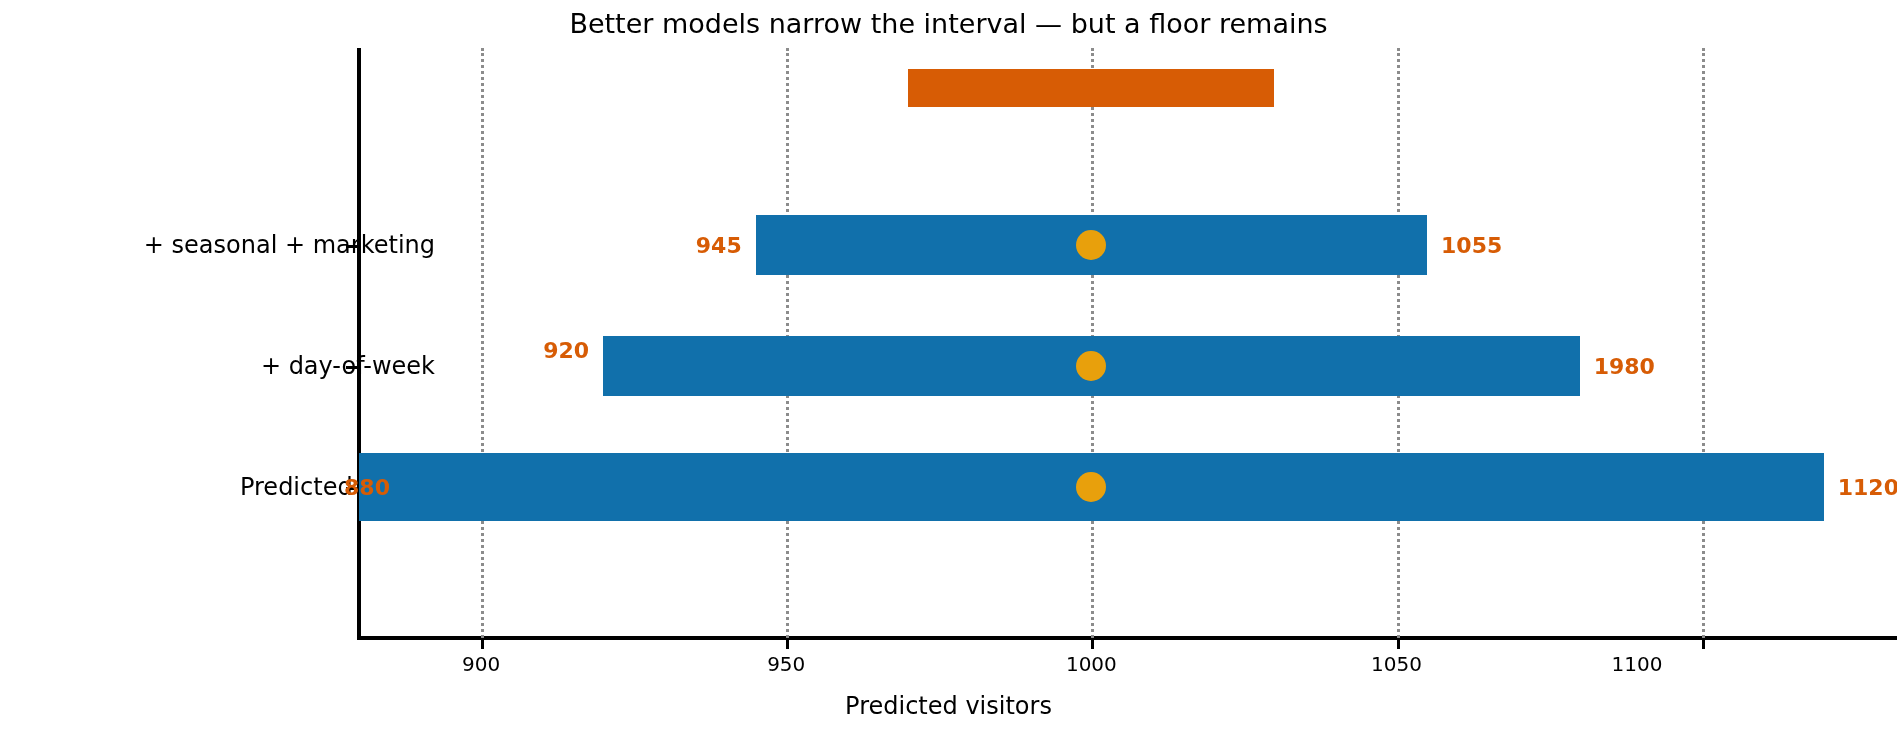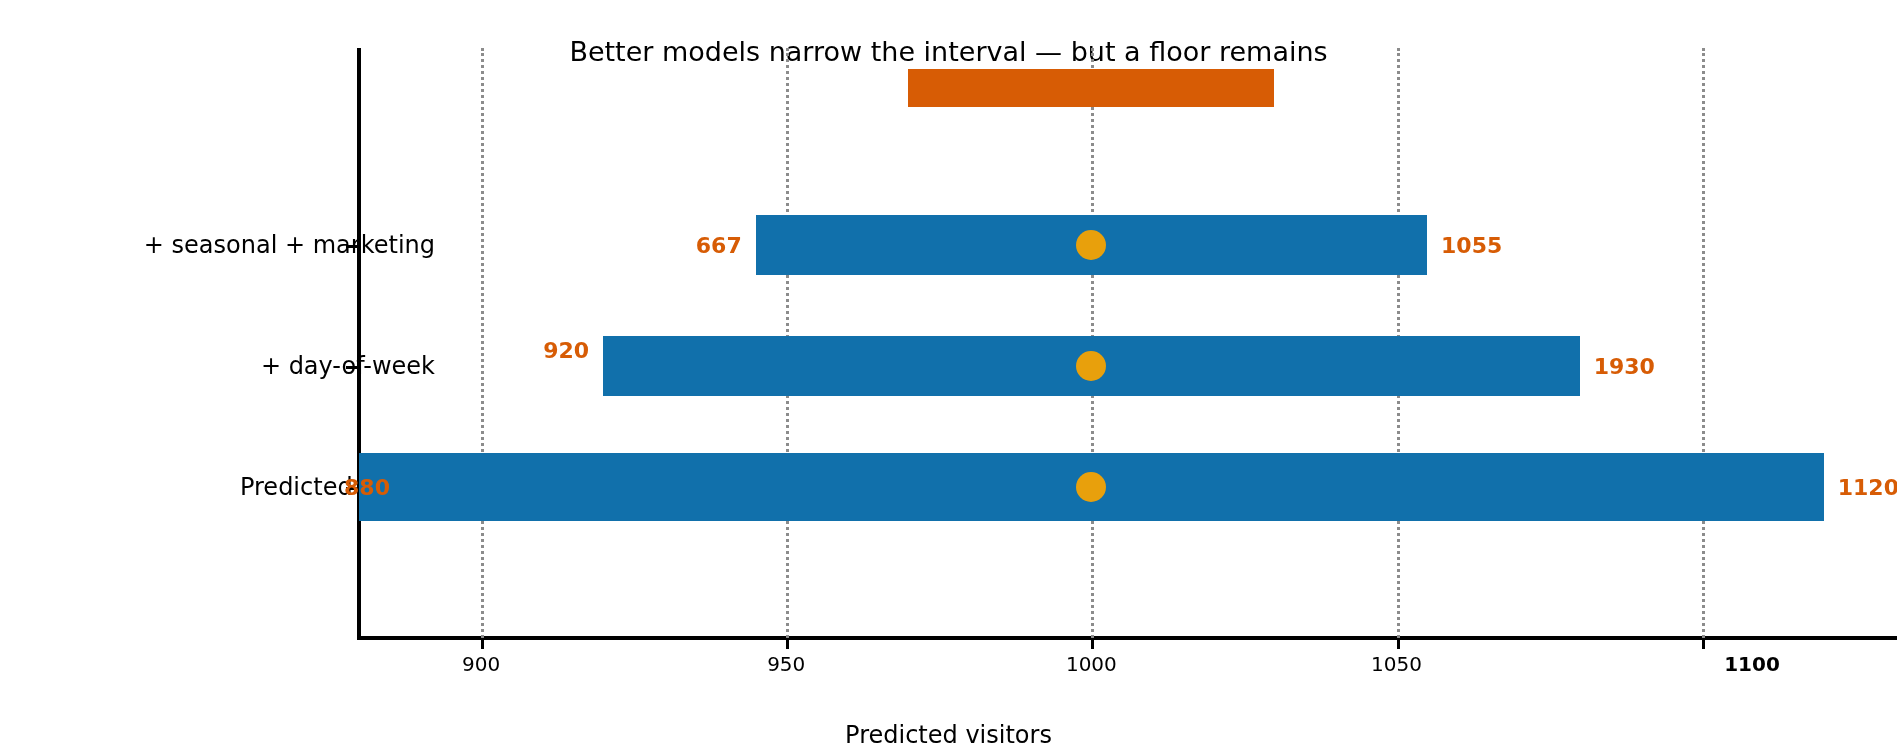--- a/index.html
+++ b/index.html
@@ -29,21 +29,20 @@
     position: absolute;
     left: 0;
     top: 8px;
     width: 1897px;
     text-align: center;
     font-size: 27px;
     font-weight: 400;
     color: #000000;
     letter-spacing: 0px;
     white-space: nowrap;
-    margin-top: 28px;
   }
 
   
   #y-spine {
     position: absolute;
     left: 357px;
     top: 48px;
     width: 4px;
     height: 590px;
     background: #000000;
@@ -83,21 +82,20 @@
   }
 
   #x-axis-label {
     position: absolute;
     left: 0;
     top: 692px;
     width: 1897px;
     text-align: center;
     font-size: 24px;
     color: #000000;
-    margin-top: 29px;
   }
 
   .ytick-mark {
     position: absolute;
     left: 346px;
     width: 11px;
     height: 0;
     border-top: 3px solid #000000;
   }
   .ytick-label {
@@ -157,41 +155,41 @@
   <div id="xticks">
       <div class="xtick-mark" style="left: 481.063px;"></div>
       <div class="xtick-label" style="left: 481.063px;">900</div>
       <div class="xtick-mark" style="left: 786.222px;"></div>
       <div class="xtick-label" style="left: 786.222px;">950</div>
       <div class="xtick-mark" style="left: 1091.38px;"></div>
       <div class="xtick-label" style="left: 1091.38px;">1000</div>
       <div class="xtick-mark" style="left: 1396.54px;"></div>
       <div class="xtick-label" style="left: 1396.54px;">1050</div>
       <div class="xtick-mark" style="left: 1701.7px;"></div>
-      <div class="xtick-label" style="left: 1752px; font-weight: bold;">1100</div>
+      <div class="xtick-label" style="left: 1637px;">1100</div>
     </div>
   <div id="yticks">
       <div class="ytick-mark" style="top: 245px;"></div>
       <div class="ytick-label" style="top: 245px;">+ seasonal + marketing</div>
       <div class="ytick-mark" style="top: 366px;"></div>
       <div class="ytick-label" style="top: 366px;">+ day-of-week</div>
       <div class="ytick-mark" style="top: 487px;"></div>
       <div class="ytick-label" style="top: 487px;">Predicted model</div>
     </div>
 
   <div id="bars-layer">
       <div class="interval-bar bar-orange" style="left: 908.286px; top: 88px; width: 366.19px; height: 38px;"></div>
       <div class="interval-bar bar-blue" style="left: 755.706px; top: 245px; width: 671.349px; height: 60px;"></div>
       <div class="center-dot" style="left: 1091.38px; top: 245px;"></div>
-      <div class="value-label left" style="left: 741.706px; top: 245px;">667</div>
+      <div class="value-label left" style="left: 741.706px; top: 245px;">945</div>
       <div class="value-label right" style="left: 1441.06px; top: 245px;">1055</div>
       <div class="interval-bar bar-blue" style="left: 603.127px; top: 366px; width: 976.508px; height: 60px;"></div>
       <div class="center-dot" style="left: 1091.38px; top: 366px;"></div>
       <div class="value-label left" style="left: 589.127px; top: 350px;">920</div>
-      <div class="value-label right" style="left: 1593.63px; top: 366px;">1930</div>
+      <div class="value-label right" style="left: 1593.63px; top: 366px;">1980</div>
       <div class="interval-bar bar-blue" style="left: 359px; top: 487px; width: 1464.76px; height: 68px;"></div>
       <div class="center-dot" style="left: 1091.38px; top: 487px;"></div>
       <div class="value-label left" style="left: 345px; top: 487px; margin-left: 45px;">880</div>
       <div class="value-label right" style="left: 1837.76px; top: 487px;">1120</div>
     </div>
 
   <div id="x-axis-label">Predicted visitors</div>
 
 </div>
 

